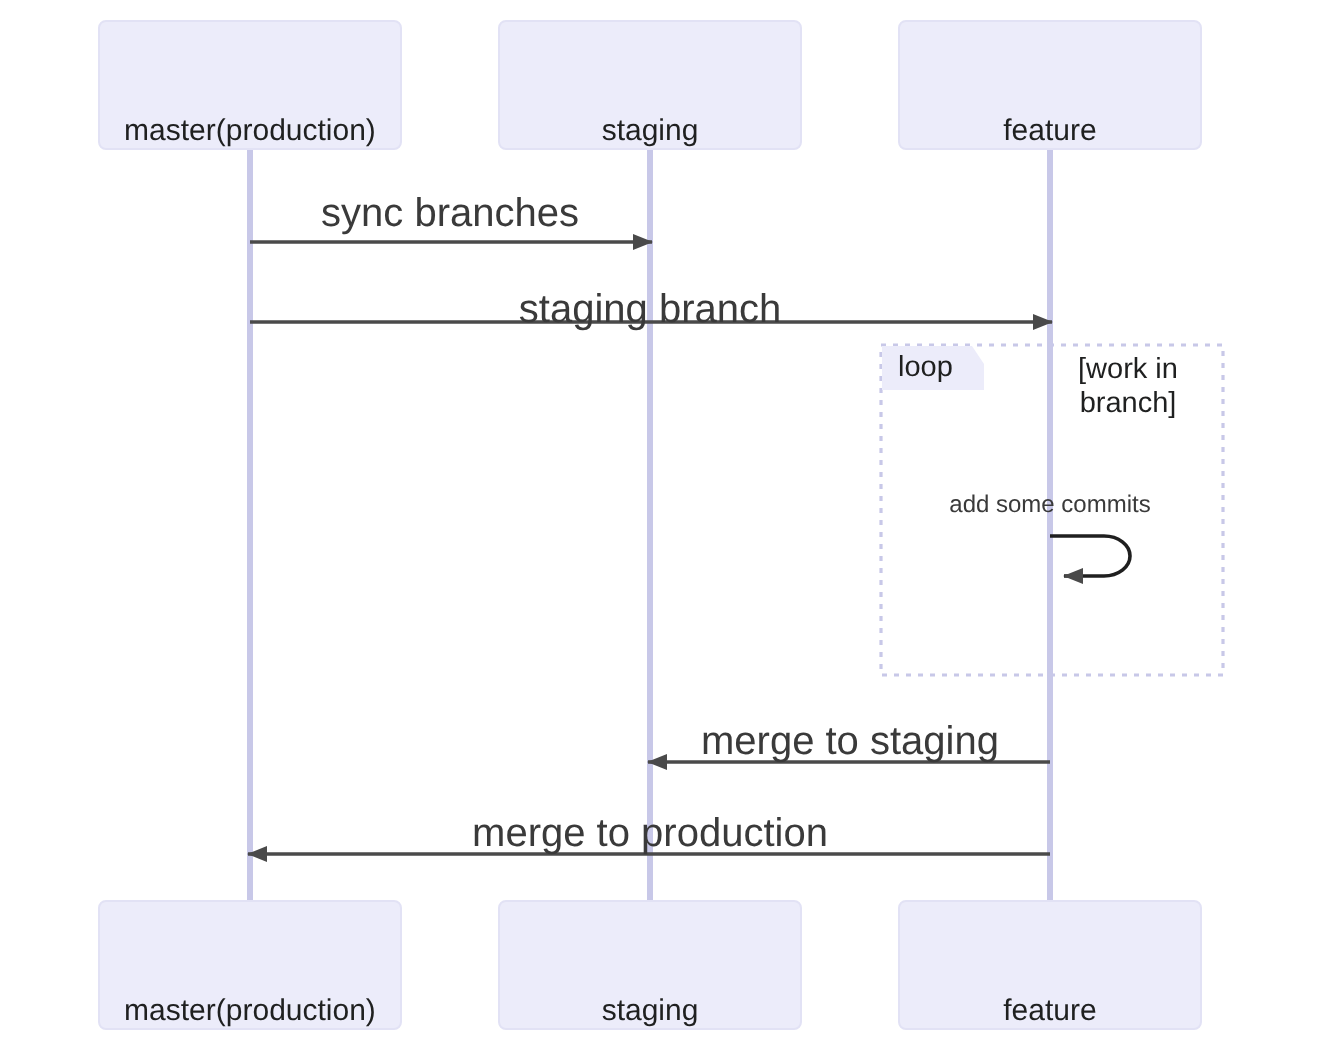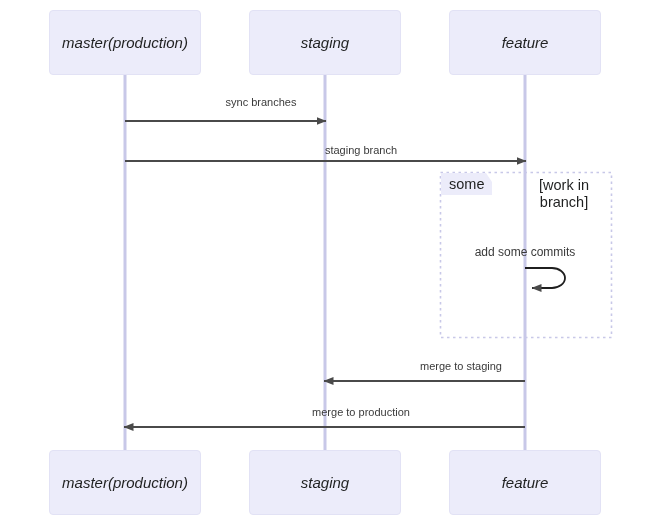--- a/index.html
+++ b/index.html
@@ -22,38 +22,36 @@
     width: 661px;
     height: 526px;
   }
   .actor-box {
     position: absolute;
     box-sizing: border-box;
     background: #ececfa;
     border: 1px solid #e2e2f5;
     border-radius: 4px;
     display: flex;
-    align-items: center;
+    align-items: flex-end;
     justify-content: center;
-    font-style: italic;
   }
   .actor-label {
     font-size: 15px;
     color: #1f2020;
     font-family: "Liberation Sans", sans-serif;
     white-space: nowrap;
   }
   .msg-label {
     position: absolute;
-    font-size: 11px;
+    font-size: 20px;
     color: #3a3a3a;
     font-family: "Liberation Sans", sans-serif;
     white-space: nowrap;
     transform: translateX(-50%);
-    margin-left: 36px;
   }
   .loop-tag-text {
     position: absolute;
     font-size: 14.5px;
     color: #1f2020;
     font-family: "Liberation Sans", sans-serif;
     white-space: nowrap;
   }
   .loop-cond {
     position: absolute;
@@ -130,19 +128,19 @@
   </div>
 
   <div class="msg-label" style="left:225px; top:96px;">sync branches</div>
   <div class="msg-label" style="left:325px; top:144px;">staging branch</div>
   <div class="msg-label" style="left:325px; top:406px;">merge to production</div>
   <div class="msg-label" style="left:425px; top:360px;">merge to staging</div>
 
   <svg class="layer" viewBox="0 0 661 526" style="pointer-events:none;">
     <path d="M441,173 L486,173 L492,182 L492,195 L441,195 Z" fill="#ececfa" stroke="none"></path>
   </svg>
-  <div class="loop-tag-text" style="left:449px; top:176px;">some</div>
+  <div class="loop-tag-text" style="left:449px; top:176px;">loop</div>
 
   <div class="loop-cond" style="left:524px; top:177px;text-align:center;">[work in branch]</div>
 
   <div class="loop-note" style="left:525px; top:245px;">add some commits</div>
 
 </div>
 
 </body></html>

